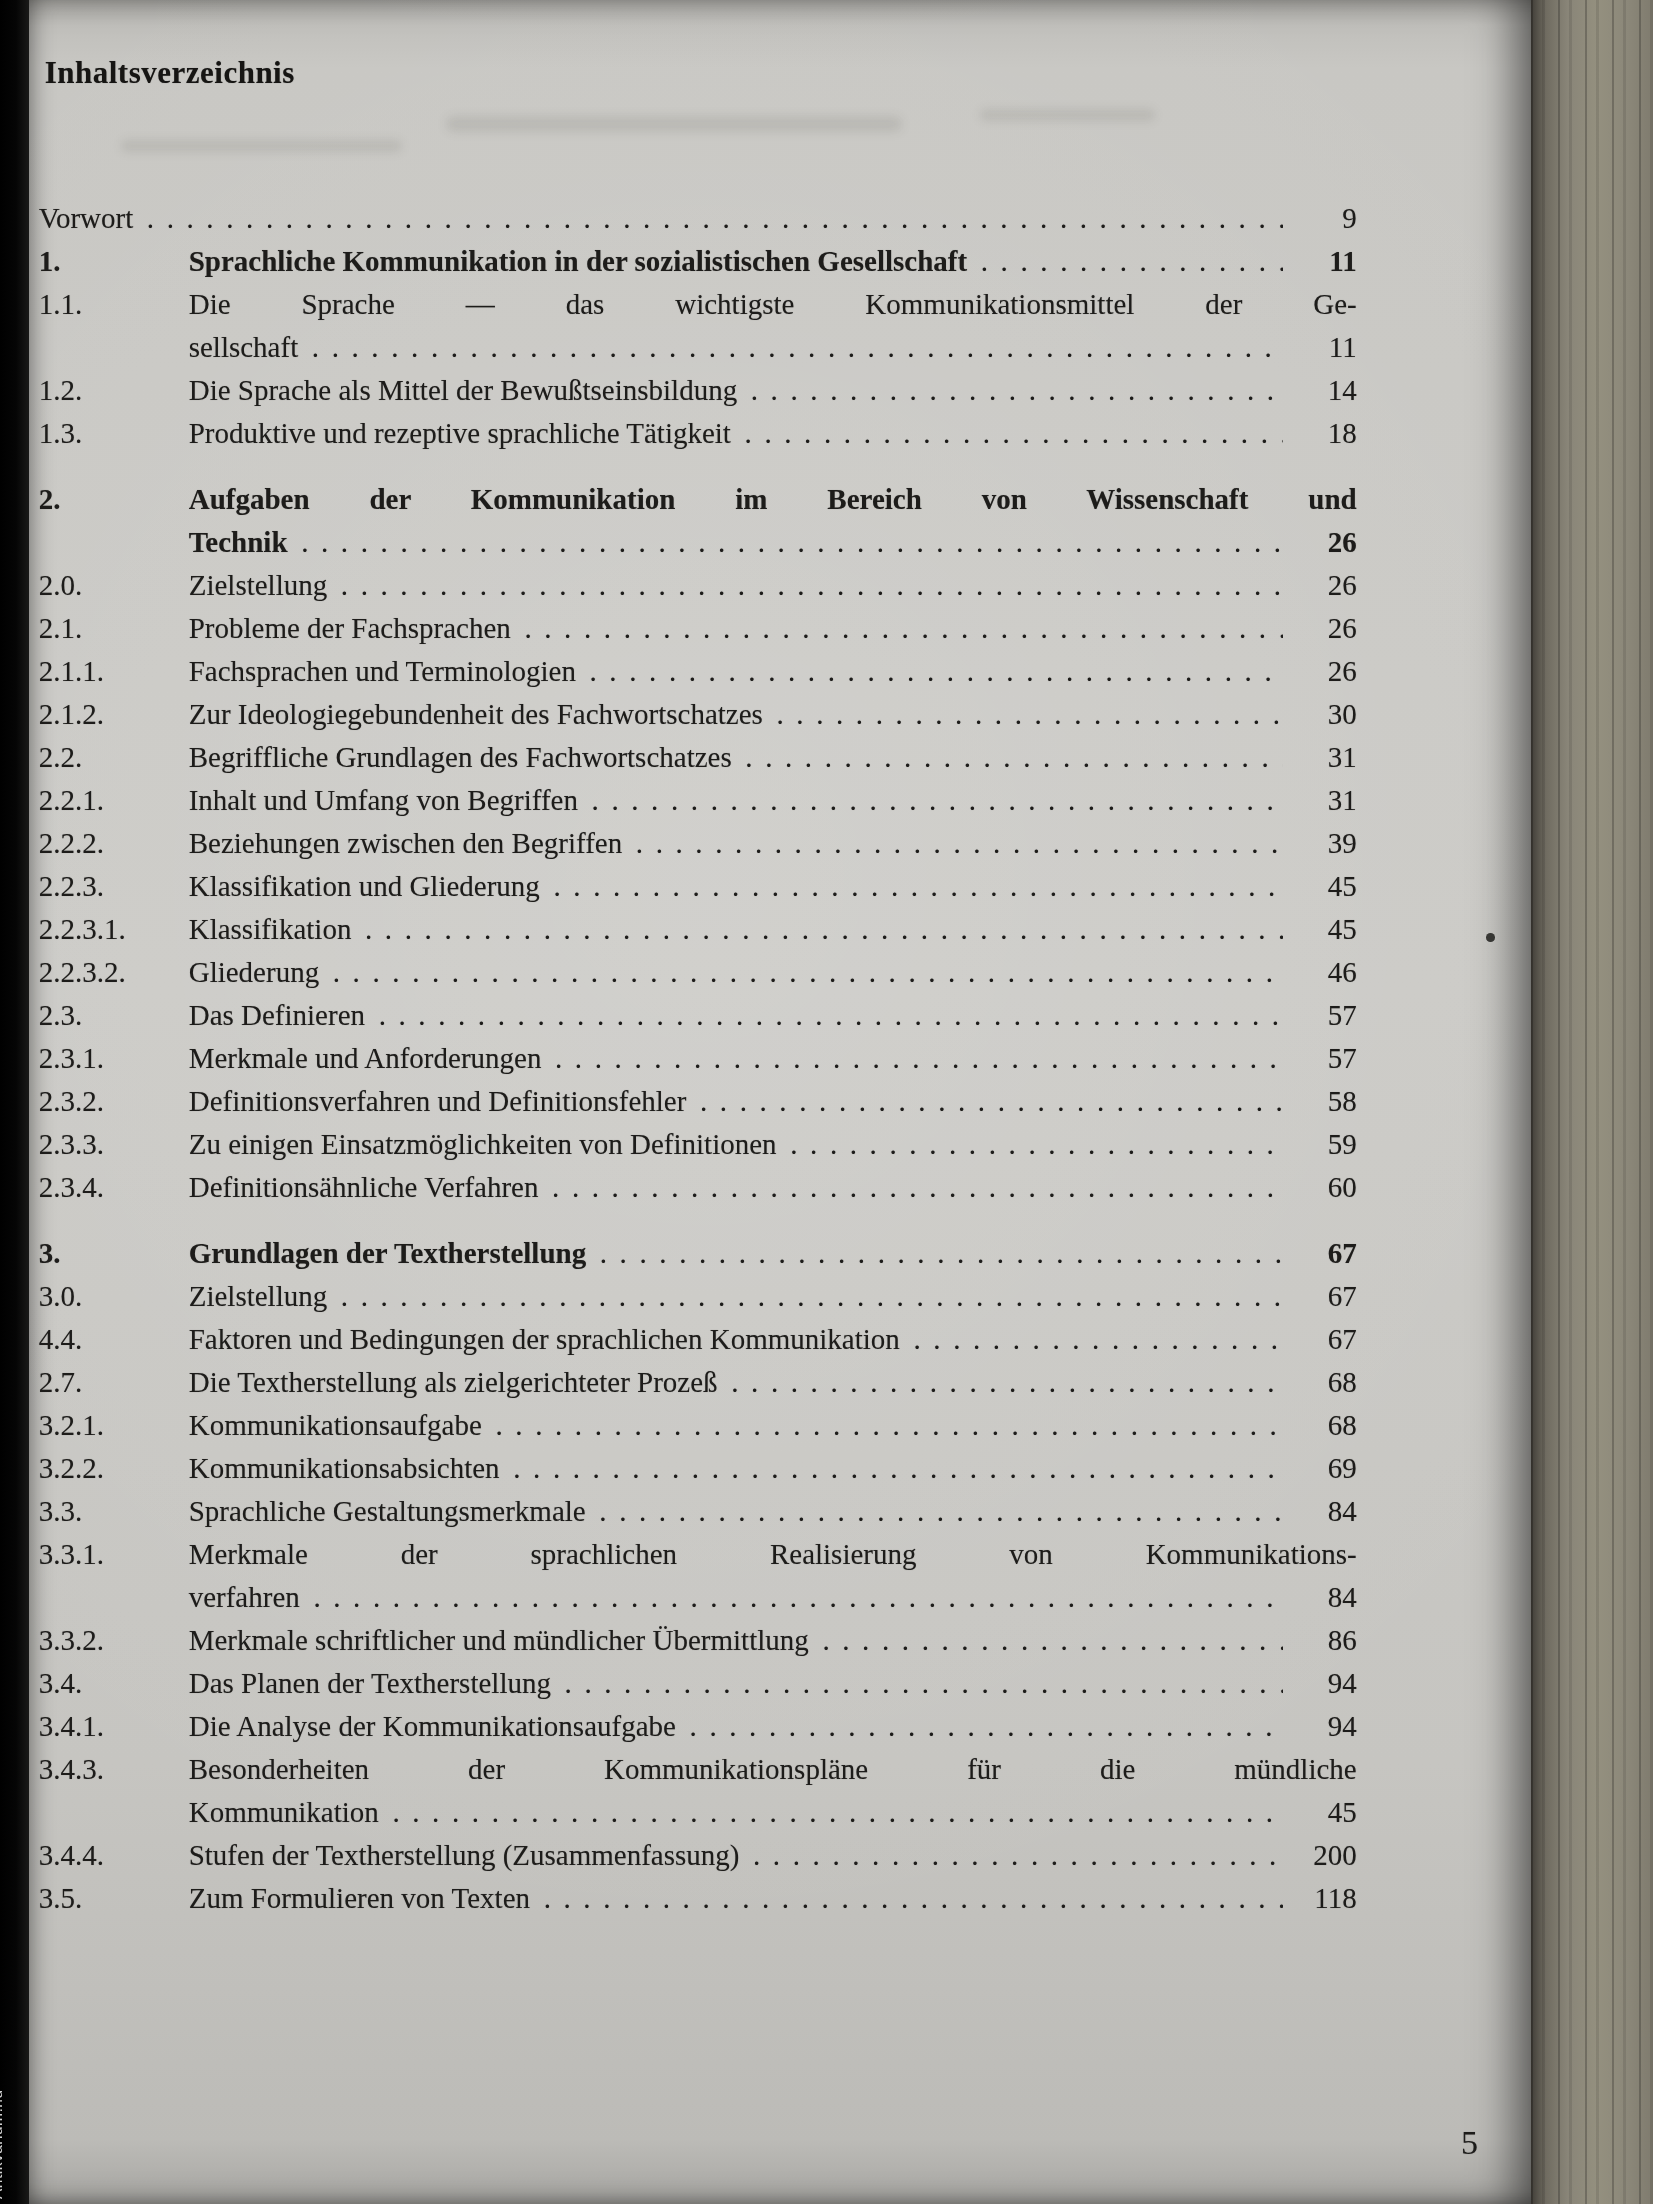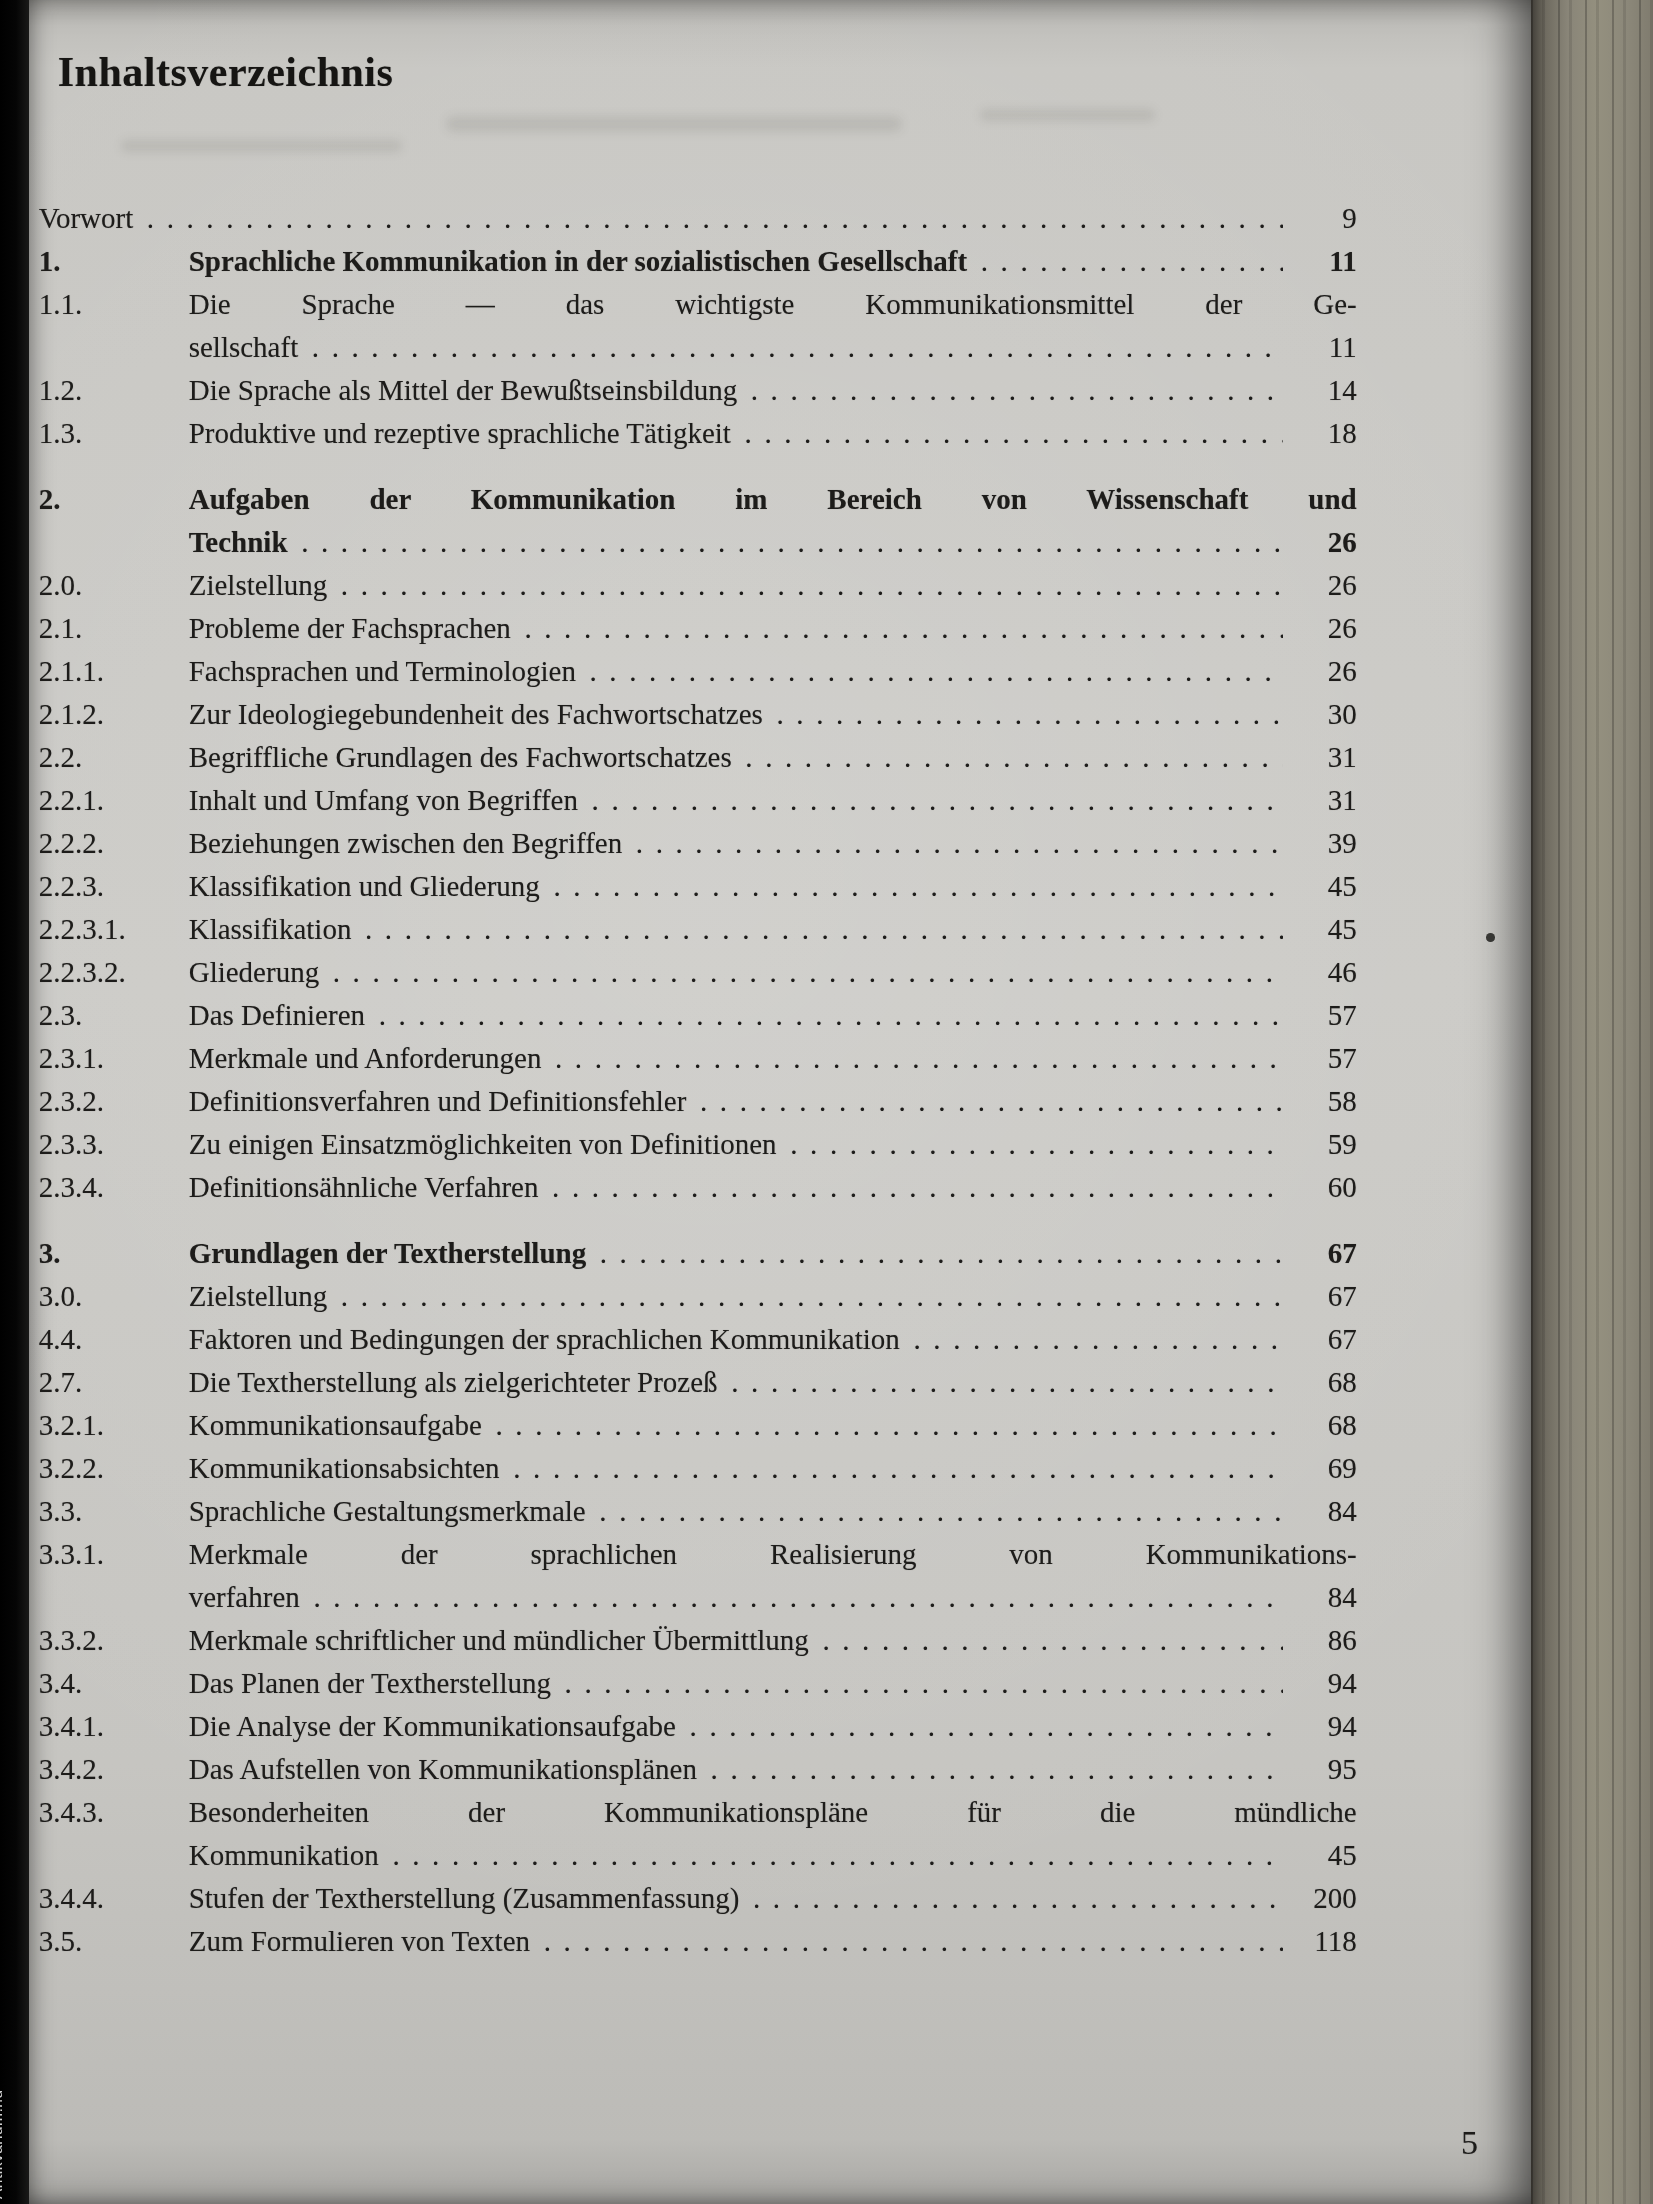--- a/index.html
+++ b/index.html
@@ -48,22 +48,22 @@
         rgba(0,0,0,0.22) 0 1.9px, rgba(0,0,0,0) 1.9px 10.7px,
         rgba(0,0,0,0.10) 10.7px 13.6px, rgba(0,0,0,0) 13.6px 27px),
       linear-gradient(90deg, #413e38 0%, #6f6b60 12%, #898578 30%, #94907f 55%, #8b8779 80%, #7f7b6e 100%);
   }
   .content {
     position: absolute;
     left: 9.7px; top: 0;
     width: 1318px;
   }
   .title {
-    margin: 49px 0 0 19px;
-    font-size: 42px;
+    margin: 49px 0 0 6px;
+    font-size: 31px;
     line-height: 47px;
     font-weight: 700;
     color: #161513;
     letter-spacing: 0.5px;
     text-shadow: 0 0 1px rgba(0,0,0,0.35);
   }
   .toc {
     margin-top: 101px;
     color: #1d1c1a;
   }
@@ -353,26 +353,20 @@
             <span class="dots"></span>
             <span class="pagenum">94</span>
           </div>
           <div class="row">
             <span class="num">3.4.1.</span>
             <span class="text">Die Analyse der Kommunikationsaufgabe</span>
             <span class="dots"></span>
             <span class="pagenum">94</span>
           </div>
           <div class="row">
-            <span class="num">3.4.2.</span>
-            <span class="text">Das Aufstellen von Kommunikationsplänen</span>
-            <span class="dots"></span>
-            <span class="pagenum">95</span>
-          </div>
-          <div class="row">
             <span class="num">3.4.3.</span>
             <span class="text fill">Besonderheiten der Kommunikationspläne für die mündliche</span>
           </div>
           <div class="row">
             <span class="num"></span>
             <span class="text">Kommunikation</span>
             <span class="dots"></span>
             <span class="pagenum">45</span>
           </div>
           <div class="row">

